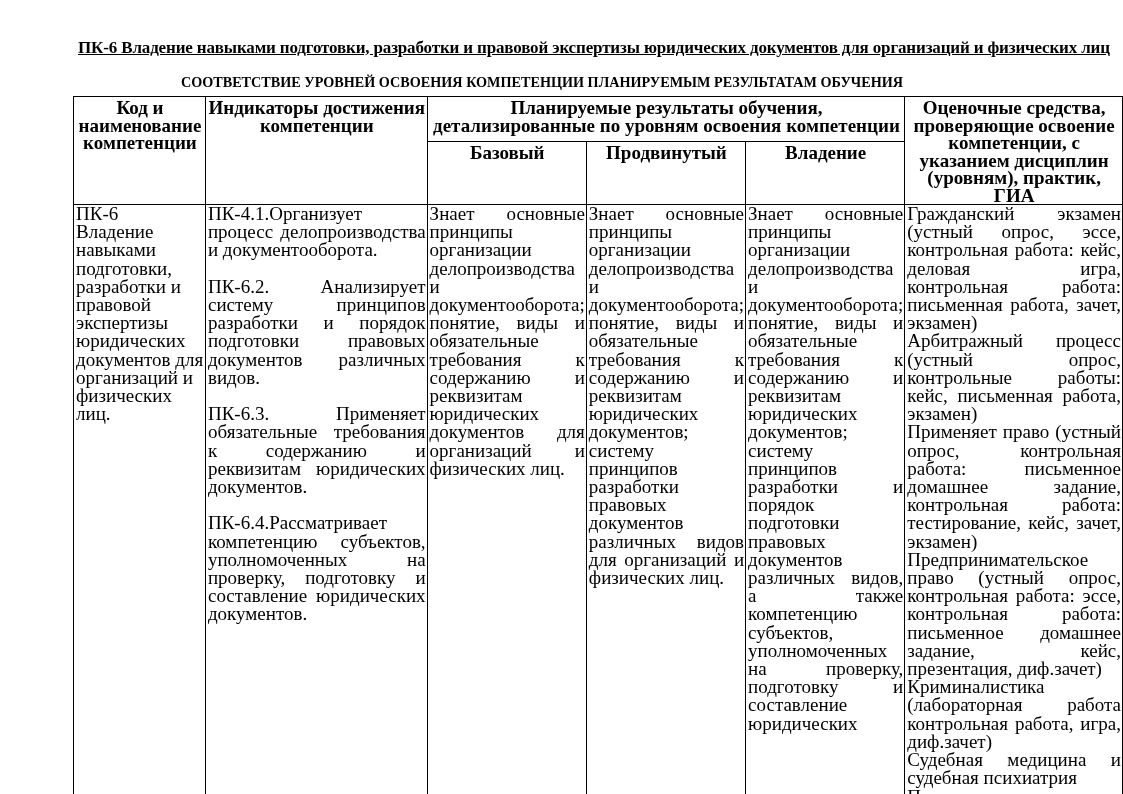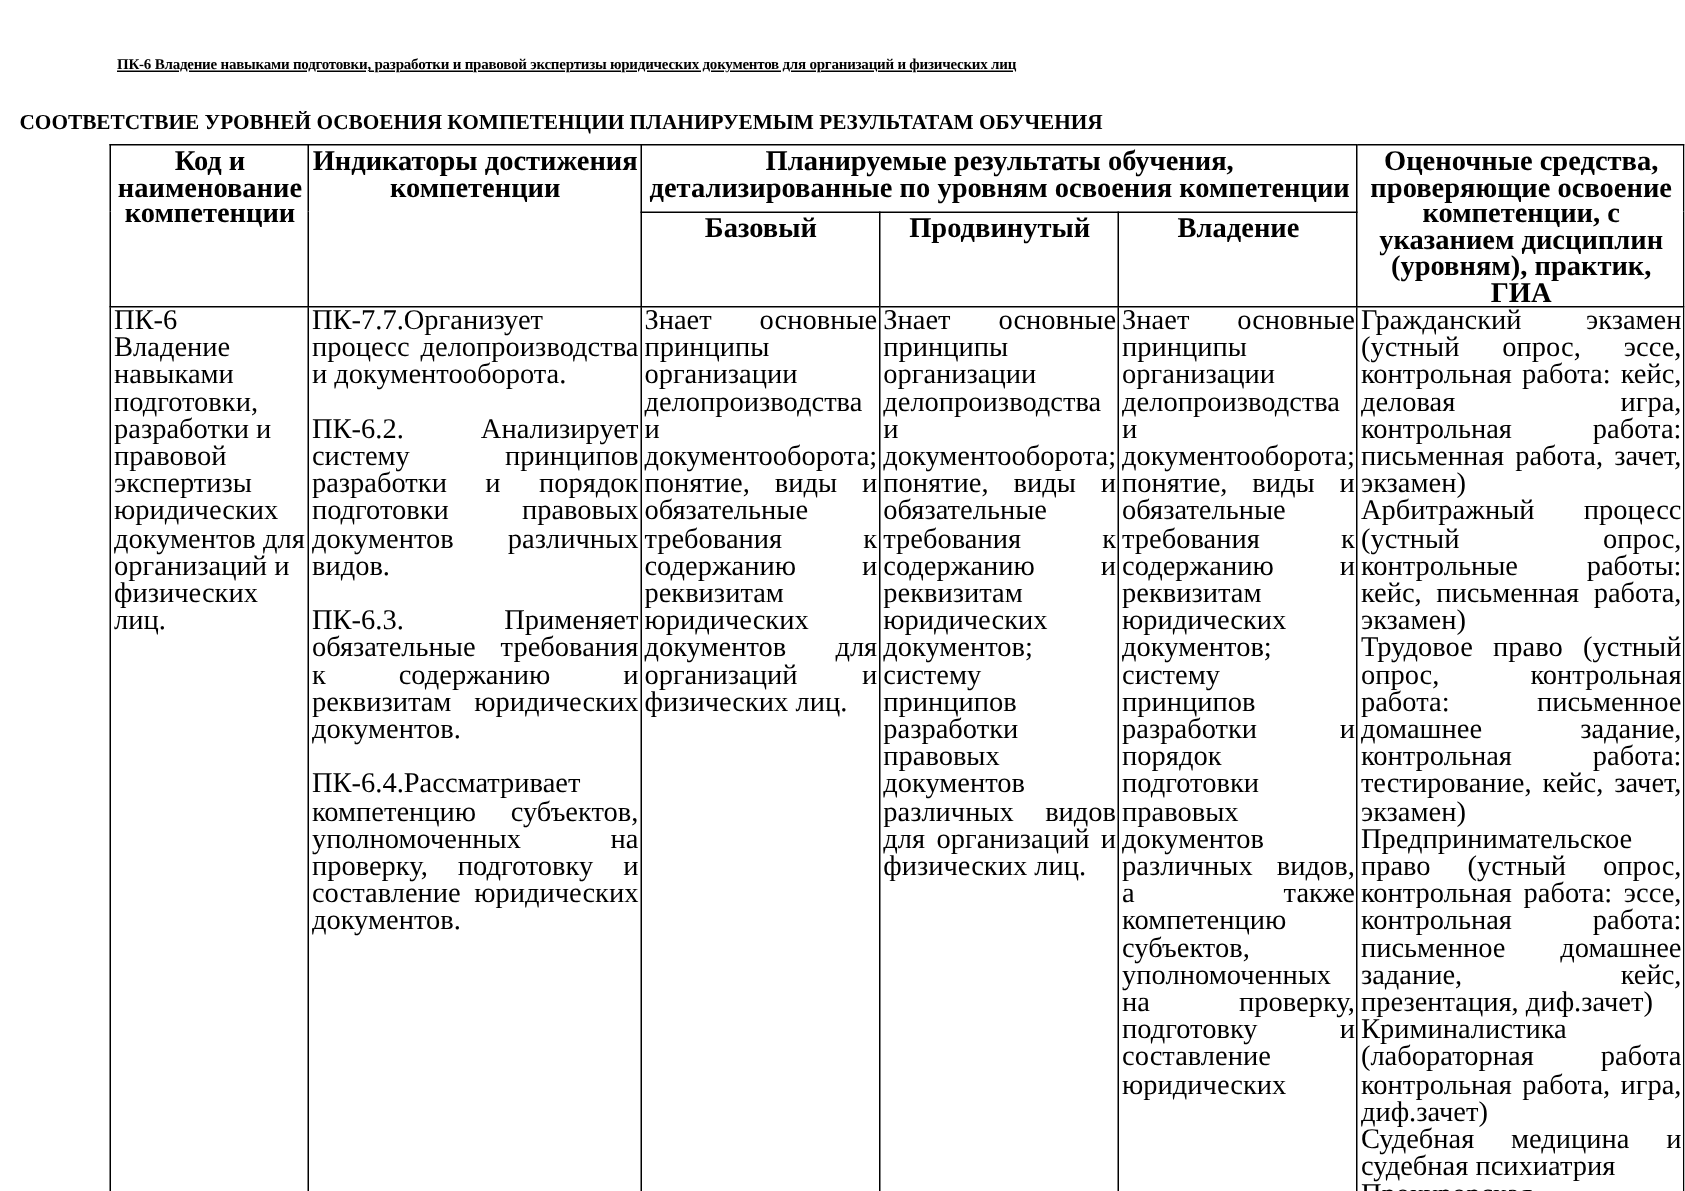--- a/index.html
+++ b/index.html
@@ -2,25 +2,25 @@
 <html><head>
   <meta charset="utf-8">
   <style>
     html, body { margin: 0; padding: 0; background: #ffffff; }
     body {
       width: 1123px; height: 794px; position: relative; overflow: hidden;
       font-family: "Liberation Serif", "DejaVu Serif", serif; color: #000;
     }
     .title {
       position: absolute; left: 78px; top: 38px; width: 1000px;
-      font-size: 10px; font-weight: bold; text-decoration: underline;
+      font-size: 17px; font-weight: bold; text-decoration: underline;
       white-space: nowrap; letter-spacing: -0.15px;
     }
     .subtitle {
-      position: absolute; left: 13px; top: 74px; width: 1084px; text-align: left;
+      position: absolute; left: 0; top: 74px; width: 1084px; text-align: center;
       font-size: 14.2px; font-weight: bold; white-space: nowrap;
     }
     table.grid {
       position: absolute; left: 73px; top: 96px;
       border-collapse: collapse; table-layout: fixed;
       font-size: 19px; line-height: 18.2px;
     }
     table.grid td, table.grid th {
       border: 1.5px solid #000; vertical-align: top; padding: 0 1px 0 2px;
     }
@@ -60,41 +60,41 @@
       <th class="lvl">Владение</th>
     </tr>
   </thead>
   <tbody>
     <tr>
       <td class="body">
         <span class="para">ПК-6</span>
         <span class="para">Владение навыками подготовки, разработки и правовой экспертизы юридических документов для организаций и физических лиц.</span>
       </td>
       <td class="body just">
-        <span class="para">ПК-7.7.Организует процесс делопроизводства и документооборота.</span>
+        <span class="para">ПК-4.1.Организует процесс делопроизводства и документооборота.</span>
         <span class="gap"></span>
         <span class="para">ПК-6.2. Анализирует систему принципов разработки и порядок подготовки правовых документов различных видов.</span>
         <span class="gap"></span>
         <span class="para">ПК-6.3. Применяет обязательные требования к содержанию и реквизитам юридических документов.</span>
         <span class="gap"></span>
         <span class="para">ПК-6.4.Рассматривает компетенцию субъектов, уполномоченных на проверку, подготовку и составление юридических документов.</span>
       </td>
       <td class="body just">
         <span class="para">Знает основные принципы организации делопроизводства и документооборота; понятие, виды и обязательные требования к содержанию и реквизитам юридических документов для организаций и физических лиц.</span>
       </td>
       <td class="body just">
         <span class="para">Знает основные принципы организации делопроизводства и документооборота; понятие, виды и обязательные требования к содержанию и реквизитам юридических документов; систему принципов разработки правовых документов различных видов для организаций и физических лиц.</span>
       </td>
       <td class="body just">
         <span class="para">Знает основные принципы организации делопроизводства и документооборота; понятие, виды и обязательные требования к содержанию и реквизитам юридических документов; систему принципов разработки и порядок подготовки правовых документов различных видов, а также компетенцию субъектов, уполномоченных на проверку, подготовку и составление юридических</span>
       </td>
       <td class="body just">
         <span class="para">Гражданский экзамен (устный опрос, эссе, контрольная работа: кейс, деловая игра, контрольная работа: письменная работа, зачет, экзамен)</span>
         <span class="para">Арбитражный процесс (устный опрос, контрольные работы: кейс, письменная работа, экзамен)</span>
-        <span class="para">Трудовое право (устный опрос, контрольная работа: письменное домашнее задание, контрольная работа: тестирование, кейс, зачет, экзамен)</span>
+        <span class="para">Применяет право (устный опрос, контрольная работа: письменное домашнее задание, контрольная работа: тестирование, кейс, зачет, экзамен)</span>
         <span class="para">Предпринимательское право (устный опрос, контрольная работа: эссе, контрольная работа: письменное домашнее задание, кейс, презентация, диф.зачет)</span>
         <span class="para">Криминалистика (лабораторная работа контрольная работа, игра, диф.зачет)</span>
         <span class="para">Судебная медицина и судебная психиатрия</span>
         <span class="para">Прокурорская деятельность</span>
       </td>
     </tr>
   </tbody>
 </table>
 
 </body></html>

